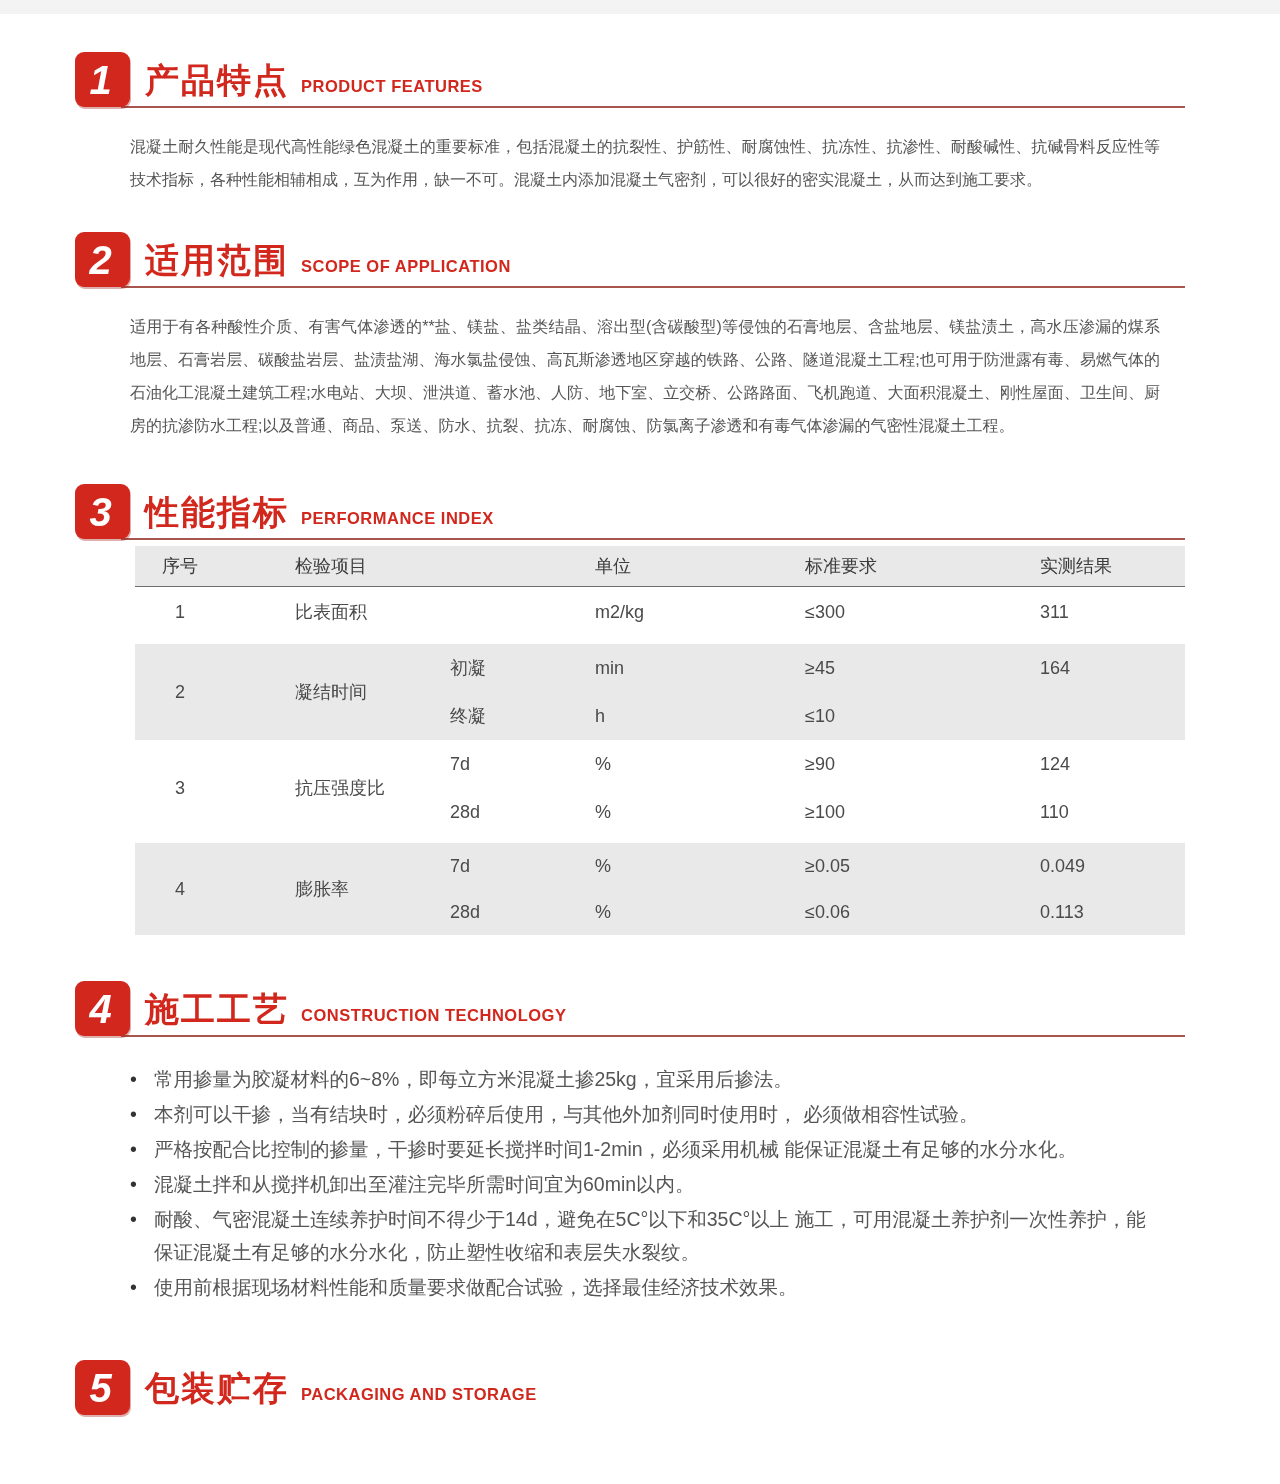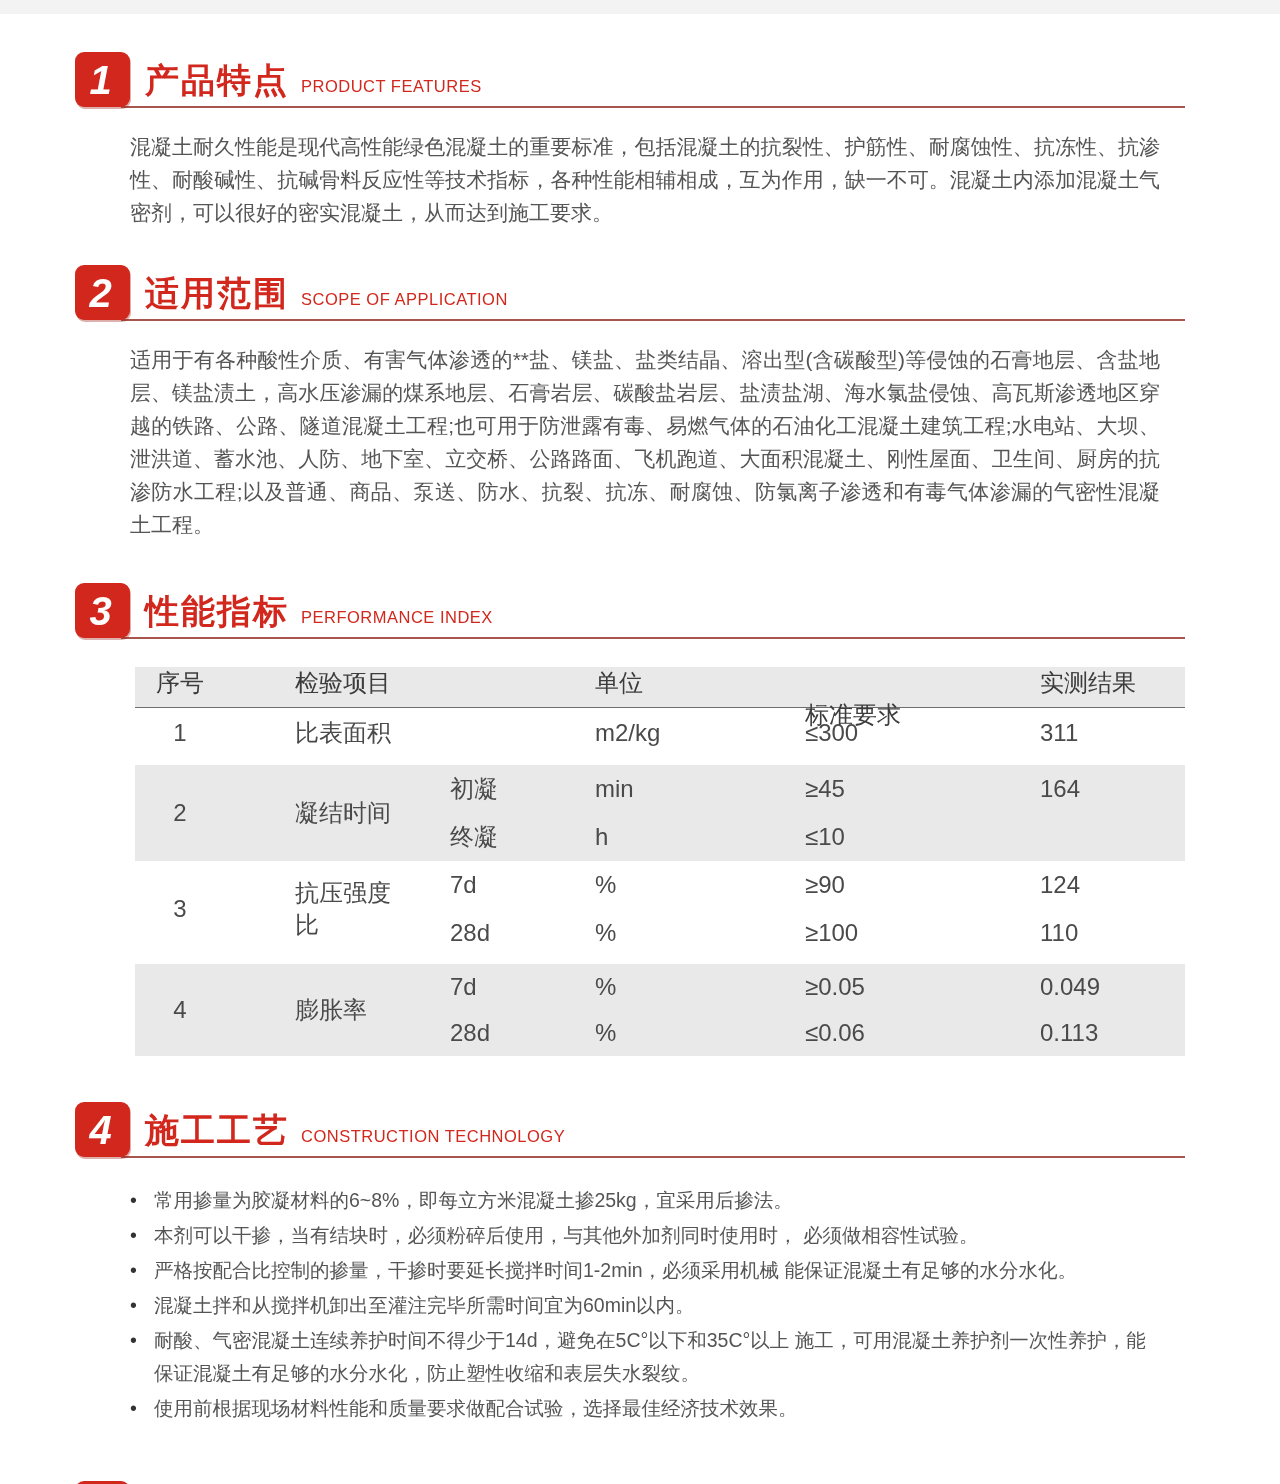--- a/index.html
+++ b/index.html
@@ -21,30 +21,30 @@
   .sec5{margin-top:56px;}
   .rule{position:absolute;left:46px;right:0;bottom:6px;height:2px;background:#a8554e;}
   .badge{
     position:absolute;left:0;top:0;width:55px;height:55px;background:#d2271d;
     border-radius:9px;z-index:2;display:flex;align-items:center;justify-content:center;
     box-shadow:1px 2px 0 rgba(160,30,20,.35);
   }
   .badge .num{color:#ffffff;font-size:40px;font-weight:bold;font-style:italic;line-height:1;transform:translateX(-2px);}
   .titles{position:absolute;left:70px;bottom:10px;white-space:nowrap;}
   .sec-title{color:#d2271d;font-size:34px;font-weight:bold;letter-spacing:2px;}
-  .sec-subtitle{color:#d2271d;font-size:16.5px;font-weight:normal;margin-left:12px;letter-spacing:.5px;text-align:right;}
+  .sec-subtitle{color:#d2271d;font-size:16.5px;font-weight:bold;margin-left:12px;letter-spacing:.5px;text-align:right;}
 
   
   .para{
     margin-top:16px;padding-left:55px;padding-right:25px;
-    font-size:21px;line-height:33px;color:#555555;text-align:justify;
+    font-size:16px;line-height:33px;color:#555555;text-align:justify;
   }
 
   
-  .ptable{margin-left:60px;margin-top:22px;width:1050px;font-size:24px;color:#4a4a4a;}
+  .ptable{margin-left:60px;width:1050px;font-size:18px;color:#4a4a4a;}
   .trow{display:grid;grid-template-columns:90px 180px 150px 210px 230px 190px;}
   .thead{height:40px;background:#e9e9e9;border-bottom:1px solid #6e6e6e;color:#3c3c3c;}
   .single{height:50px;}
   .double{height:96px;grid-auto-rows:1fr;}
   .shaded{background:#e9e9e9;margin-top:7px;}
   .r4{height:92px;}
   .c{display:flex;align-items:center;}
   .c1{grid-column:1;justify-content:center;}
   .c2{grid-column:2;padding-left:70px;}
   .c3{grid-column:3;padding-left:45px;}
@@ -104,22 +104,22 @@
       </div>
     </div>
 
     <div class="ptable">
 
       <div class="trow thead">
         <div class="c c1">序号</div>
         <div class="c c2">检验项目</div>
         <div class="c c3"></div>
         <div class="c c4">单位</div>
+        <div class="c c5">标准要求</div>
         <div class="c c6">实测结果</div>
-        <div class="c c5">标准要求</div>
       </div>
 
       <div class="trow single">
         <div class="c c1">1</div>
         <div class="c c2">比表面积</div>
         <div class="c c3"></div>
         <div class="c c4">m2/kg</div>
         <div class="c c5">≤300</div>
         <div class="c c6">311</div>
       </div>

